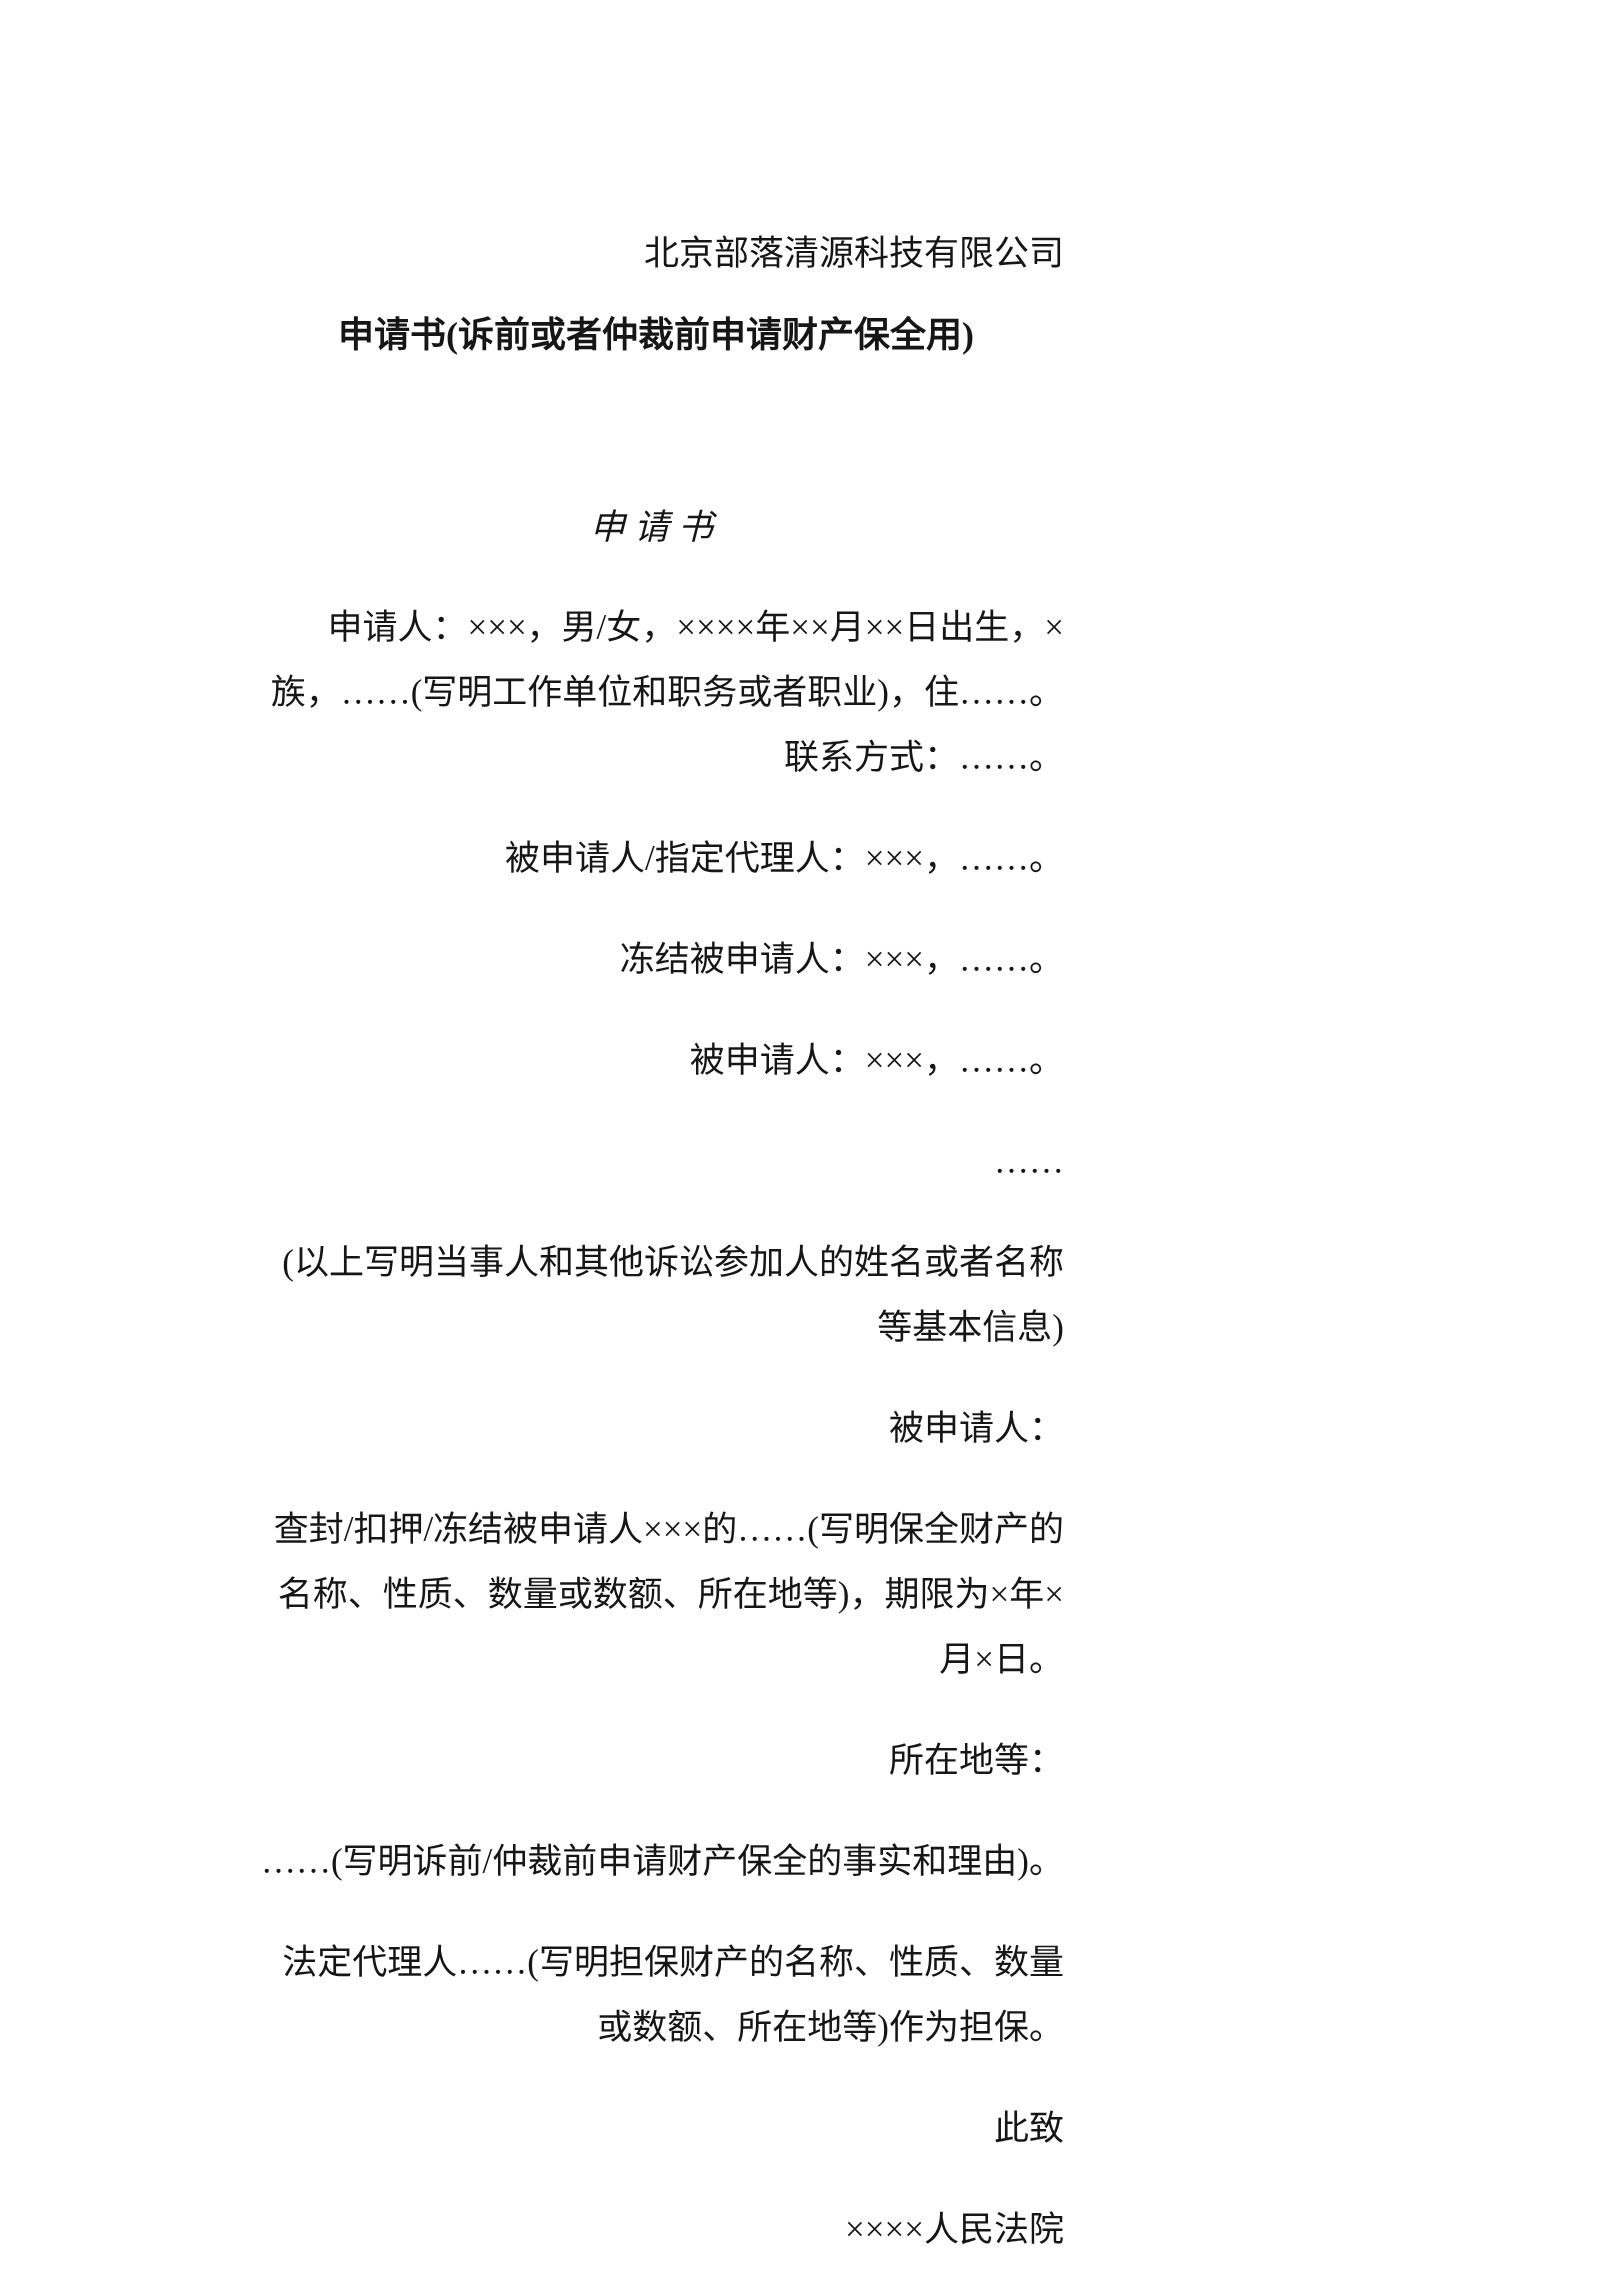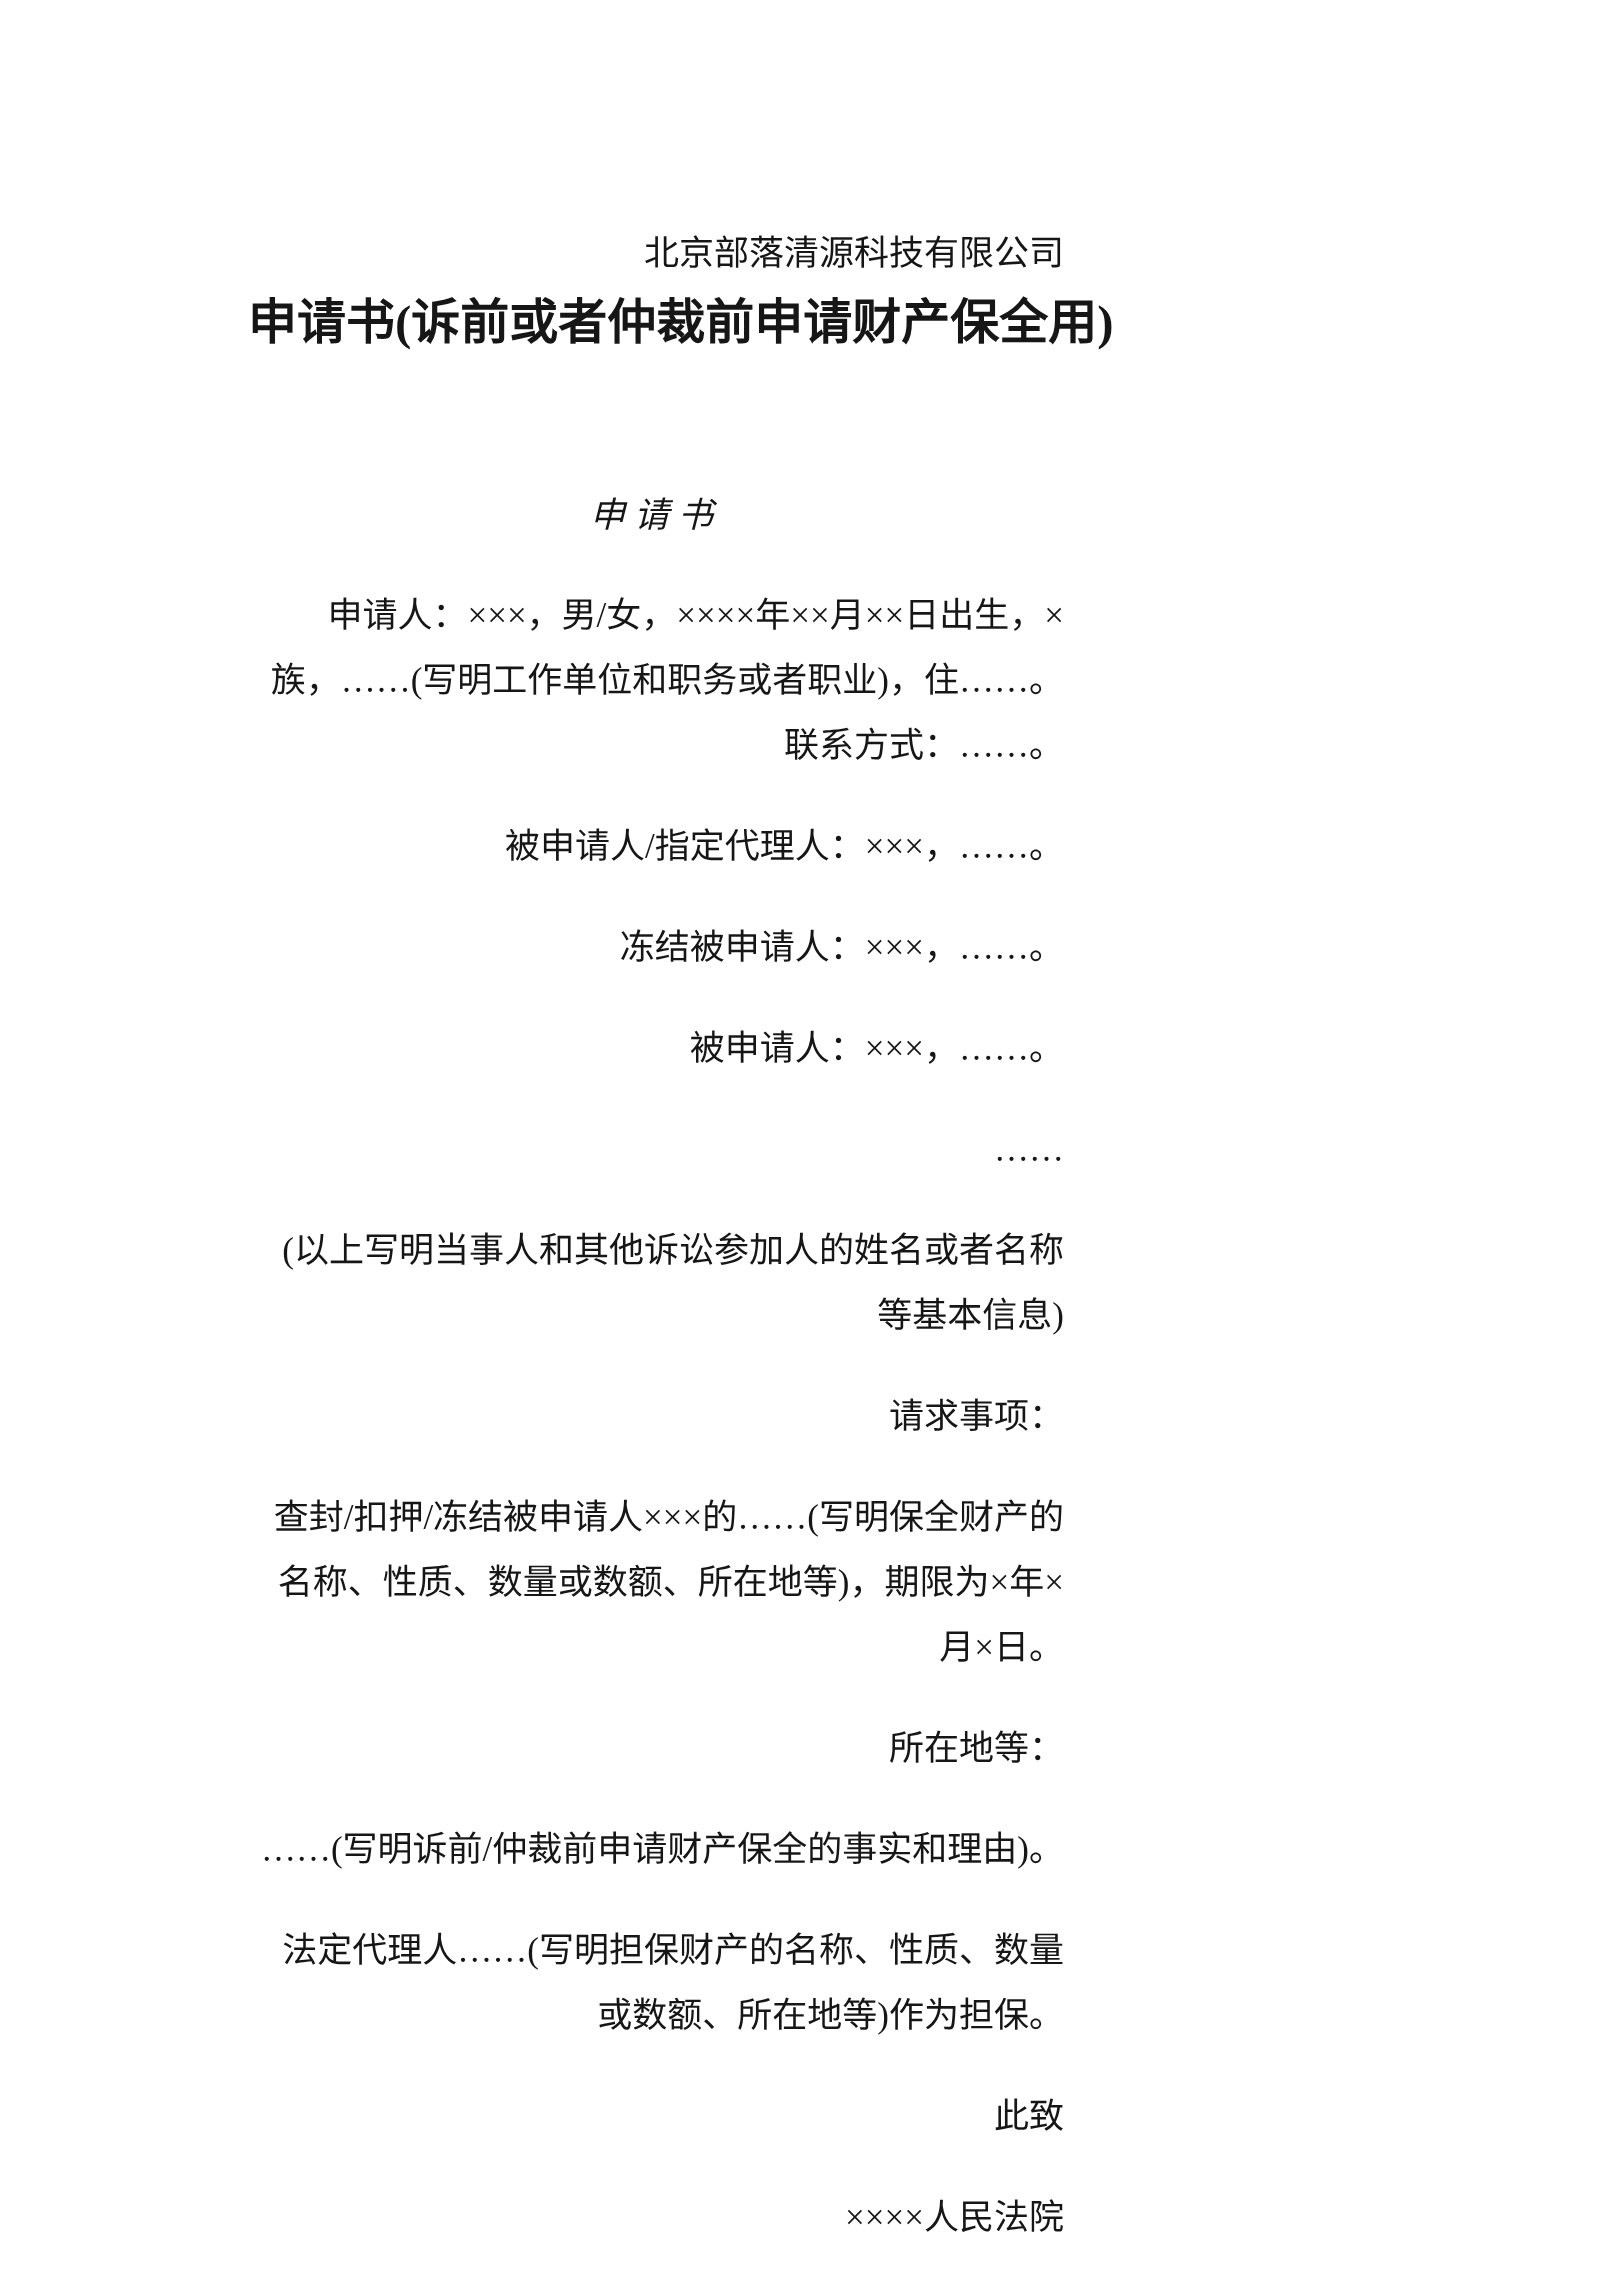--- a/index.html
+++ b/index.html
@@ -21,24 +21,24 @@
     padding: 236px 227px 0 248px;
   }
   .company {
     text-align: right;
     font-size: 35px;
     line-height: 36px;
     white-space: nowrap;
   }
   .doc-title {
     text-align: center;
-    font-size: 49px;
+    font-size: 36px;
     font-weight: bold;
     line-height: 58px;
-    margin-top: 22px;
+    margin-top: 34px;
     white-space: nowrap;
   }
   .doc-subtitle {
     text-align: center;
     font-size: 35px;
     line-height: 65px;
     margin-top: 131px;
     letter-spacing: 9px;
     font-style: italic;
   }
@@ -71,21 +71,21 @@
     <p>被申请人/指定代理人：×××，……。</p>
 
     <p>冻结被申请人：×××，……。</p>
 
     <p>被申请人：×××，……。</p>
 
     <p>……</p>
 
     <p>(以上写明当事人和其他诉讼参加人的姓名或者名称等基本信息)</p>
 
-    <p>请求事项：</p>
+    <p>被申请人：</p>
 
     <p>查封/扣押/冻结被申请人×××的……(写明保全财产的名称、性质、数量或数额、所在地等)，期限为×年×月×日。</p>
 
     <p>所在地等：</p>
 
     <p>……(写明诉前/仲裁前申请财产保全的事实和理由)。</p>
 
     <p>法定代理人……(写明担保财产的名称、性质、数量或数额、所在地等)作为担保。</p>
 
     <p>此致</p>

